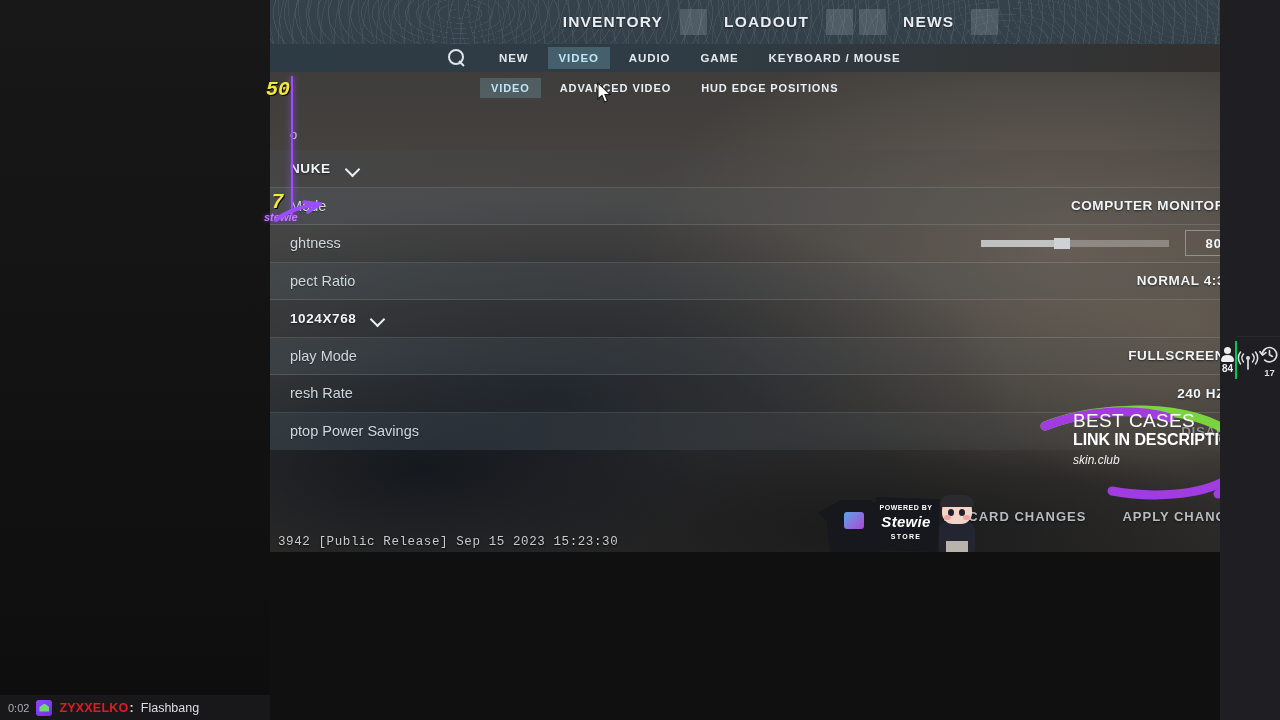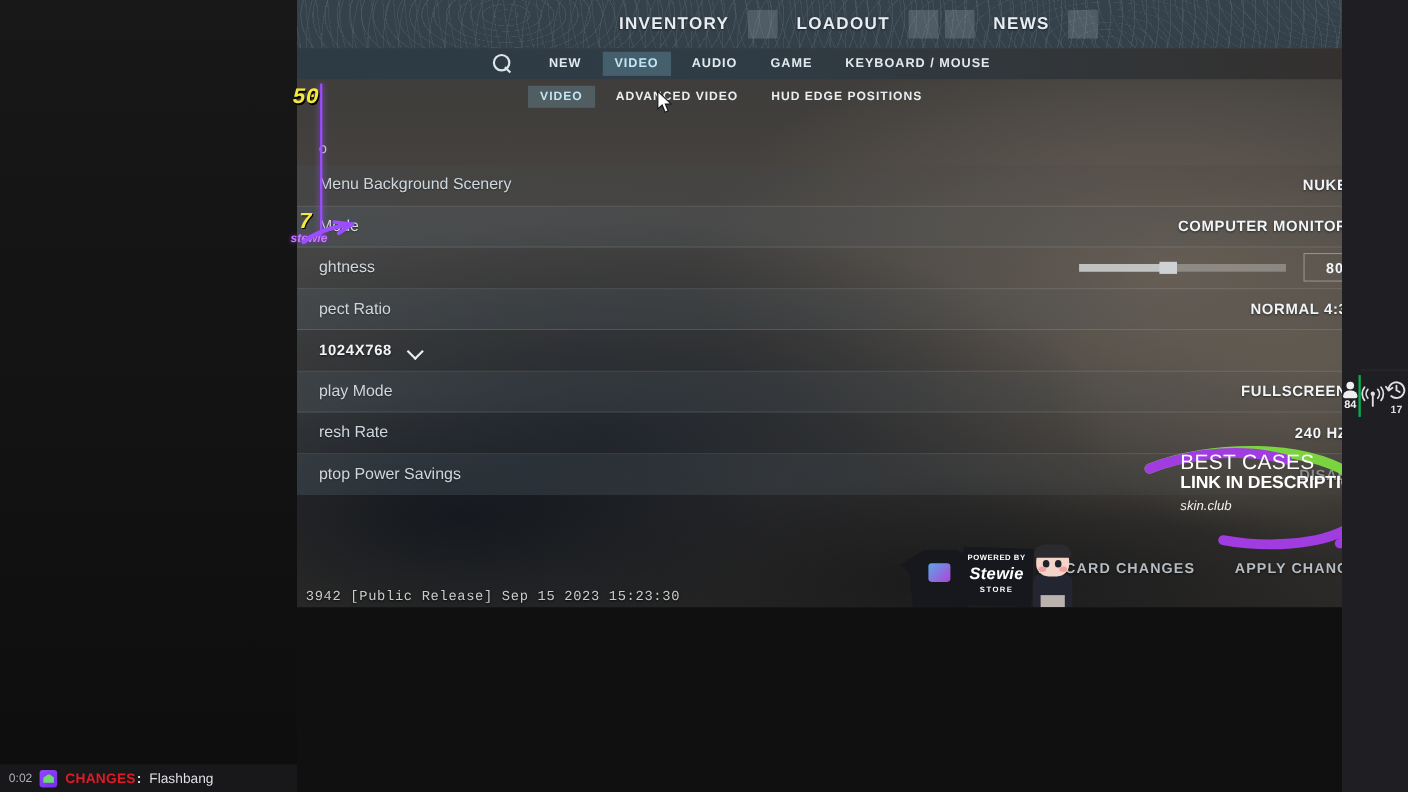--- a/index.html
+++ b/index.html
@@ -432,21 +432,20 @@
     <div class="subbar">
       <div class="sub-item active">VIDEO</div>
       <div class="sub-item">ADVANCED VIDEO</div>
       <div class="sub-item">HUD EDGE POSITIONS</div>
     </div>
 
     <div class="panel">
       <div class="hintrow">o</div>
 
       <div class="row">
-        <div class="row-label">Menu Background Scenery</div>
         <div class="row-value">NUKE</div>
         <div class="chev"></div>
       </div>
 
       <div class="row">
         <div class="row-label">Mode</div>
         <div class="row-value">COMPUTER MONITOR</div>
         <div class="chev"></div>
       </div>
 
@@ -557,21 +556,21 @@
     </svg>
   </div>
 
   <div class="left-bar">
     <div class="left-bar-inner"></div>
   </div>
 
   <div class="chatline">
     <span class="chat-time">0:02</span>
     <span class="chat-badge"></span>
-    <span class="chat-user">CHANGES</span>
+    <span class="chat-user">ZYXXELKO</span>
     <span class="chat-user" style="color:#dedee3;margin-left:-6px;">:</span>
     <span class="chat-msg">Flashbang</span>
   </div>
 
   <div class="rail">
     <div class="rail-head">
       <span class="viewer-icon"></span>
       <span class="rail-count">84</span>
     </div>
 

